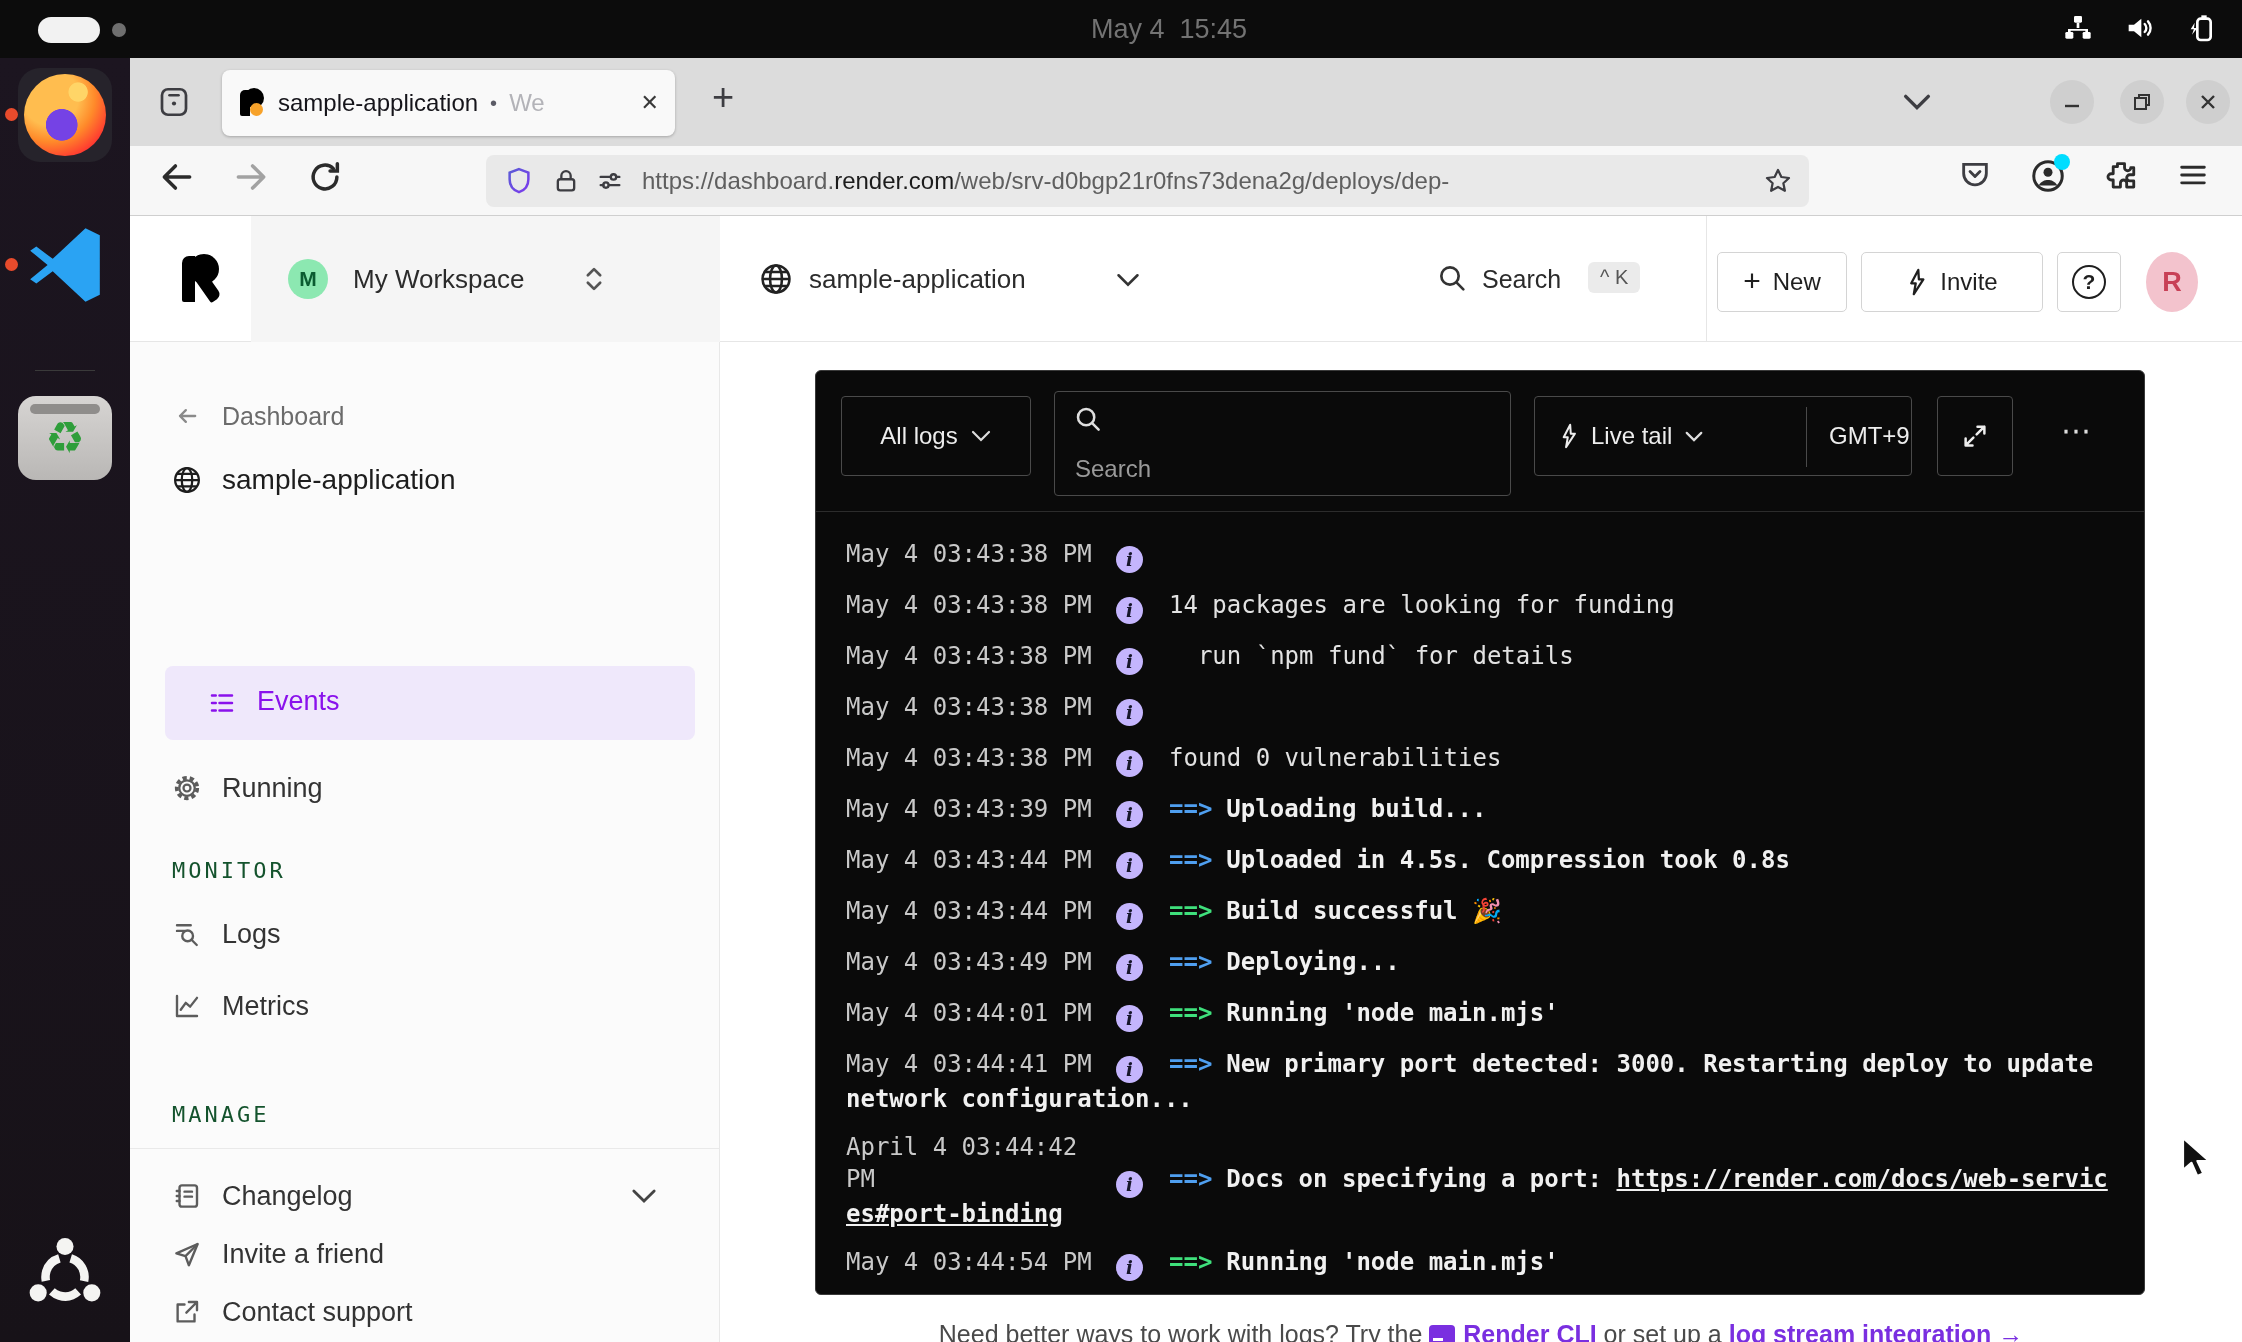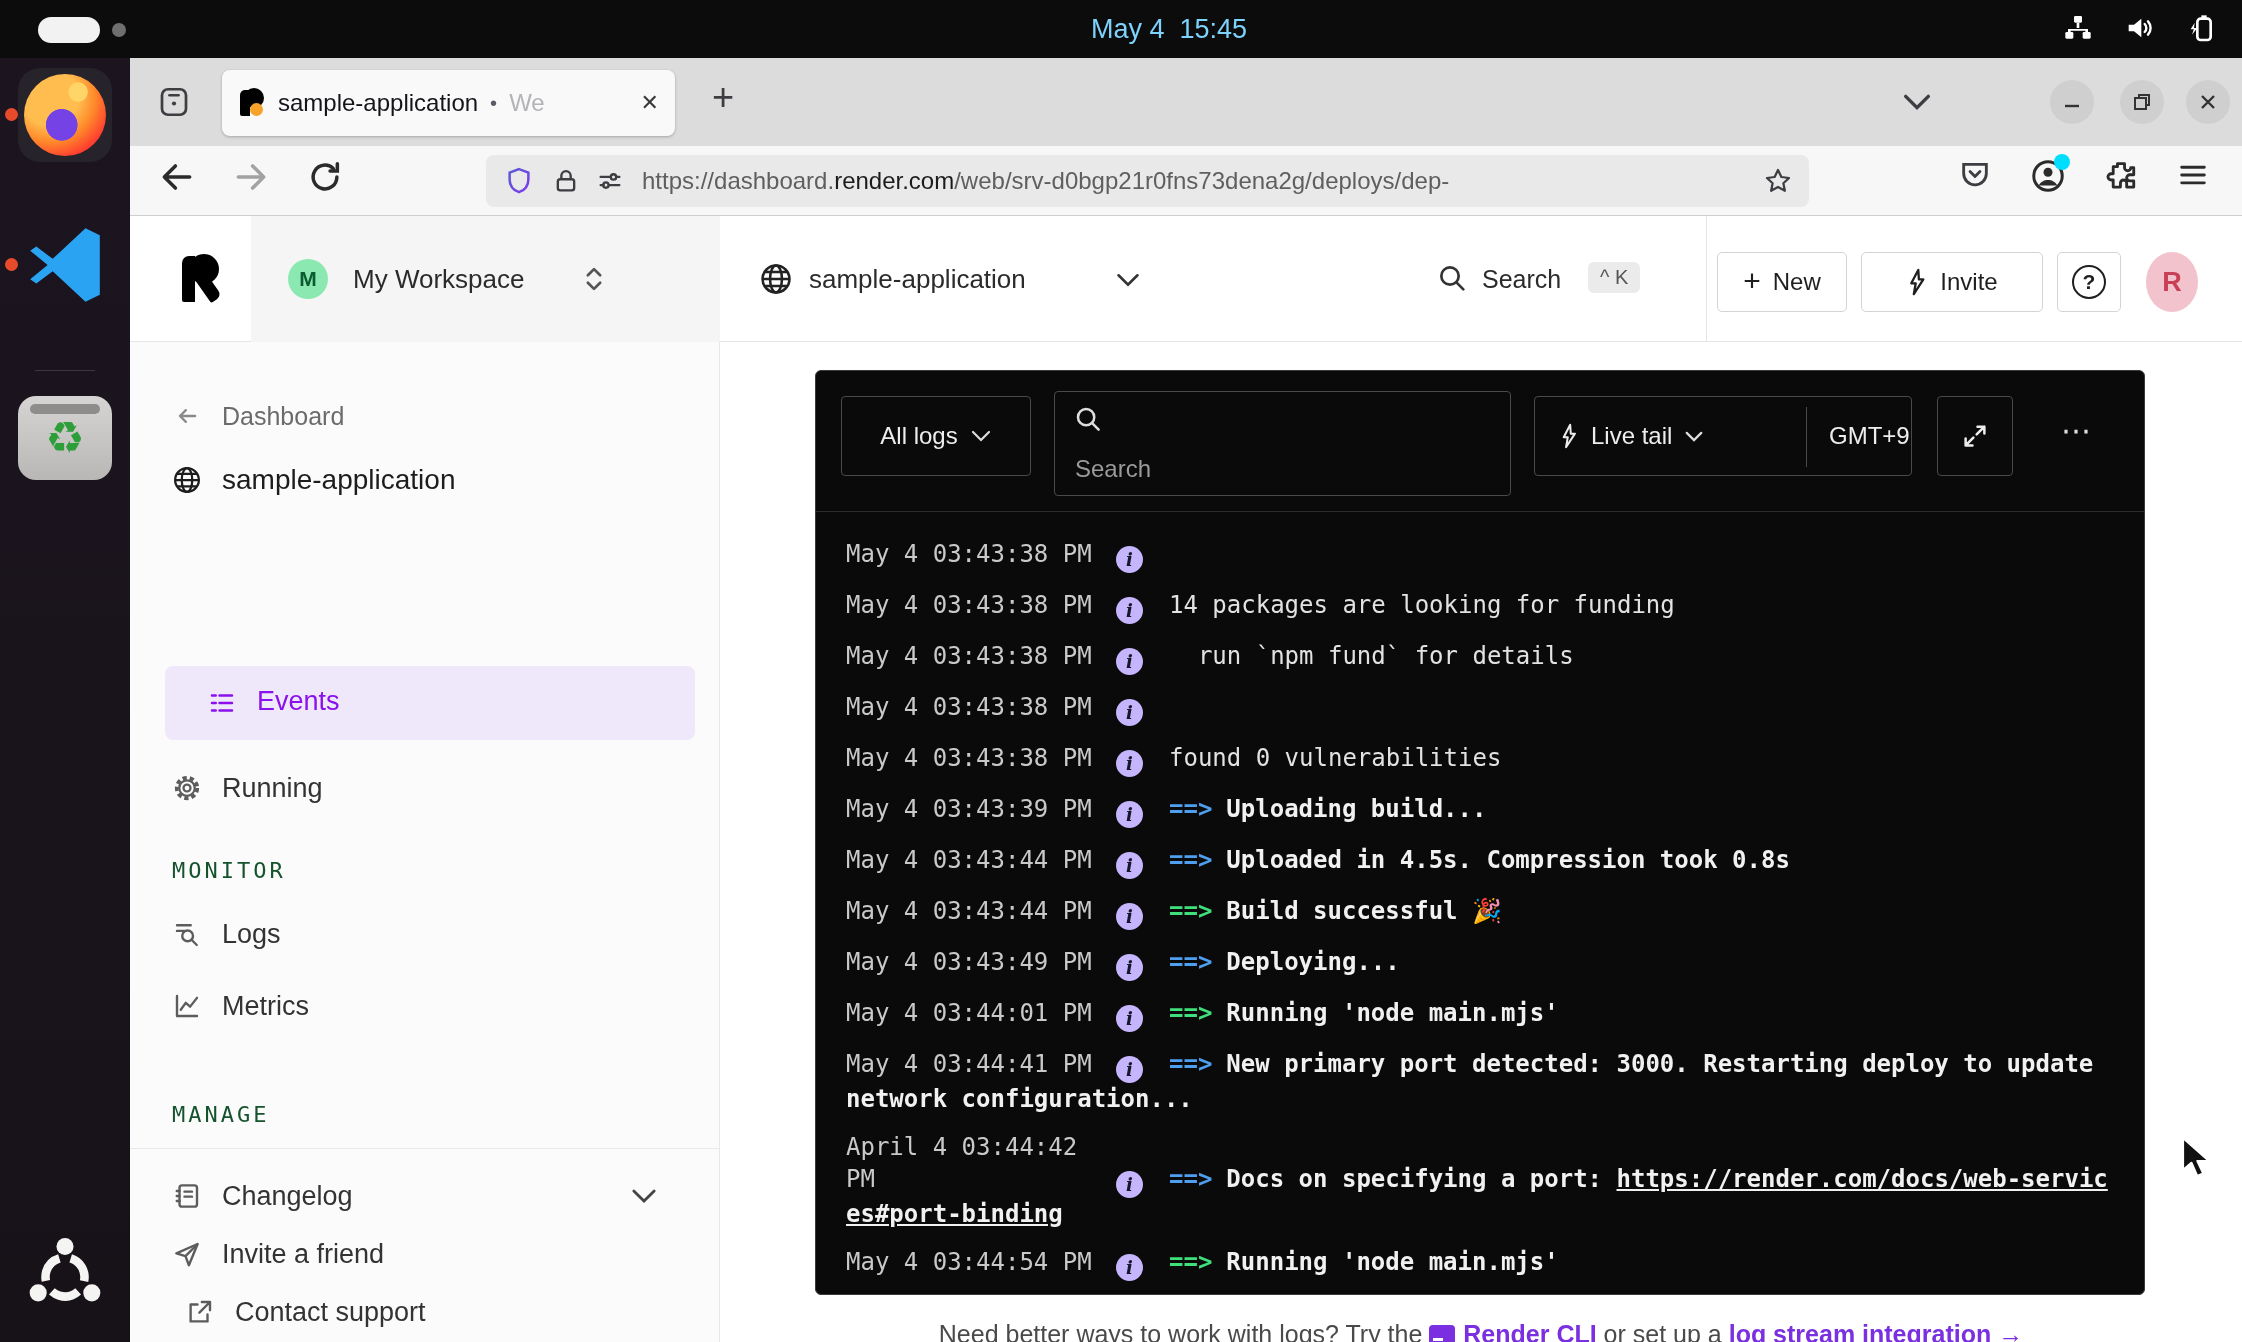--- a/index.html
+++ b/index.html
@@ -2,21 +2,21 @@
 <html><head>
 <meta charset="utf-8">
 <style>
   * { margin:0; padding:0; box-sizing:border-box; }
   html,body { width:2242px; height:1342px; overflow:hidden; background:#000; }
   body { font-family:"Liberation Sans", sans-serif; }
   #root { position:relative; width:2242px; height:1342px; overflow:hidden; background:#0b0b0b; }
 
   
   #topbar { position:absolute; left:0; top:0; width:2242px; height:58px; background:#0c0c0c; }
-  #clock { position:absolute; left:0; right:0; top:14px; text-align:center; color:#7dd3fc; font-size:27px; white-space:pre; padding-left:96px; }
+  #clock { position:absolute; left:0; right:0; top:14px; text-align:center; color:#737373; font-size:27px; white-space:pre; padding-left:96px; }
   .pill { position:absolute; left:38px; top:17px; width:62px; height:26px; background:#f2f2f2; border-radius:13px; }
   .pill-dot { position:absolute; left:112px; top:23px; width:14px; height:14px; background:#6f6f6f; border-radius:50%; }
   .sysicons { position:absolute; right:24px; top:12px; display:flex; gap:30px; color:#fff; align-items:center; }
 
   
   #dock { position:absolute; left:0; top:58px; width:130px; height:1284px; background:linear-gradient(180deg,#1c1520,#171218); }
   .dock-item { position:absolute; left:18px; width:94px; height:94px; border-radius:22px; display:flex; align-items:center; justify-content:center; }
   .run-dot { position:absolute; left:5px; width:13px; height:13px; border-radius:50%; background:#e84b2c; }
   .ff-tile { background:#26232b; }
   .ff-logo { width:82px; height:82px; border-radius:50%;
@@ -426,21 +426,21 @@
         <div class="sb-row" style="top:886px;">
           <span class="sb-icon">
             <svg width="30" height="30" viewBox="0 0 24 24" fill="none" stroke="currentColor" stroke-width="1.9" stroke-linejoin="round">
                 <path d="M3.5 11.5 20.5 4l-7 17-2.7-7.3z"></path>
                 <path d="M10.8 13.7 20.5 4"></path>
               </svg>
           </span>
           <span class="sb-label">Invite a friend</span>
         </div>
 
-        <div class="sb-row" style="top:944px;margin-left:13px;">
+        <div class="sb-row" style="top:944px;">
           <span class="sb-icon">
             <svg width="30" height="30" viewBox="0 0 24 24" fill="none" stroke="currentColor" stroke-width="1.9" stroke-linecap="round" stroke-linejoin="round">
                 <path d="M10 6H4.5v13.5H18V14"></path>
                 <path d="M13.5 4H20v6.5M20 4l-8.5 8.5"></path>
               </svg>
           </span>
           <span class="sb-label">Contact support</span>
         </div>
 
       </div>

